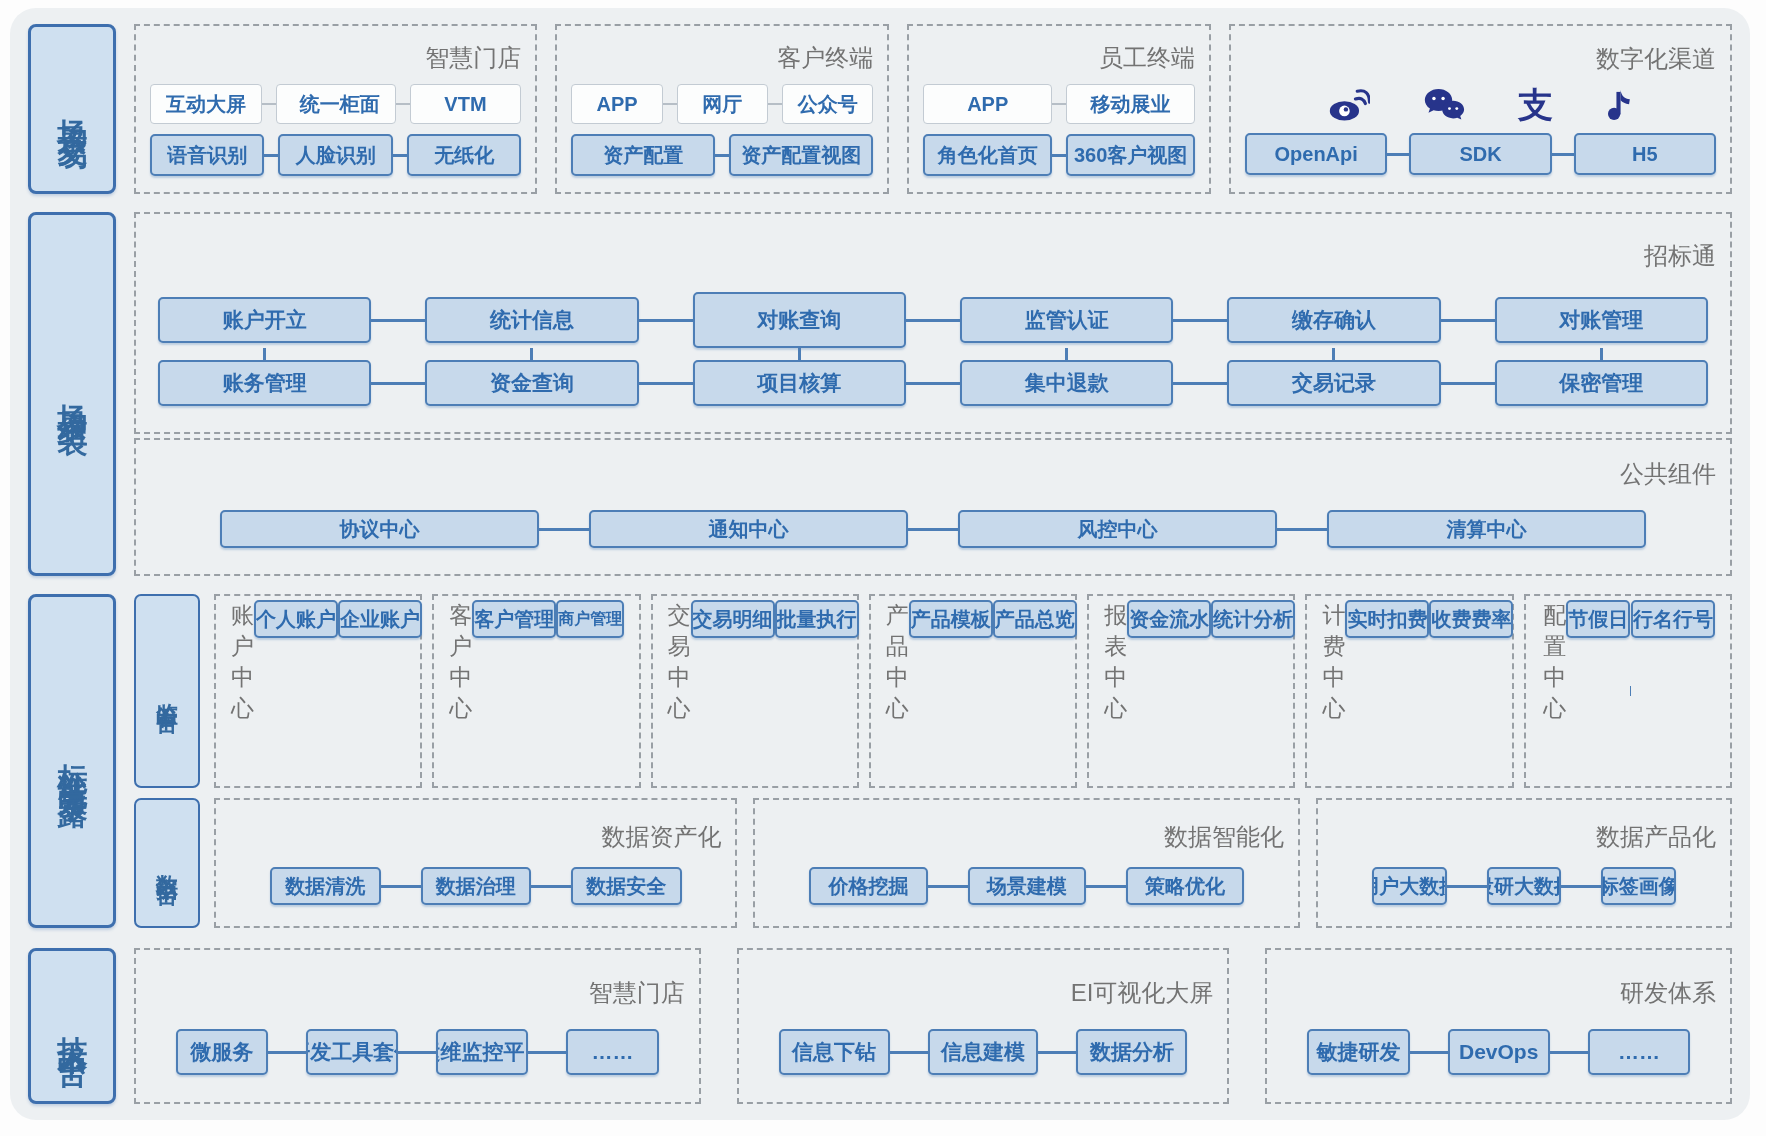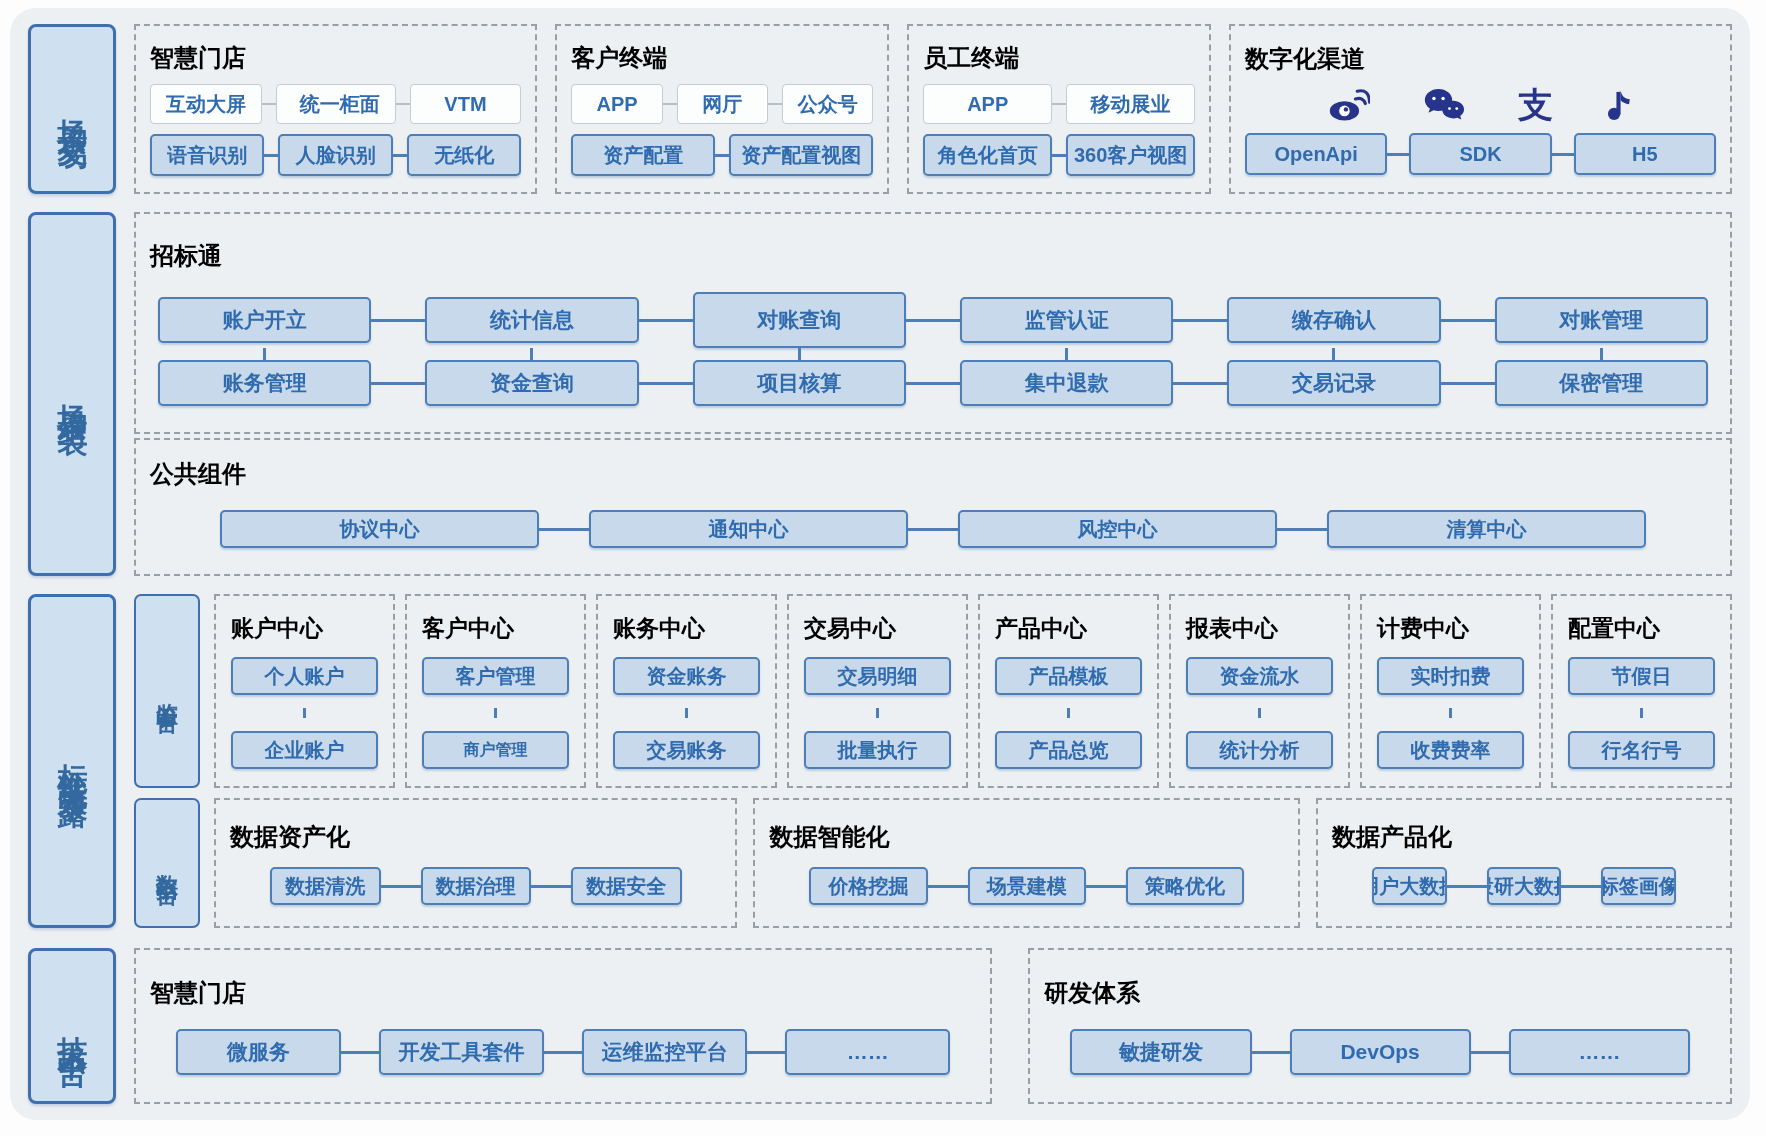--- a/index.html
+++ b/index.html
@@ -12,41 +12,41 @@
   .band3{height:334px;margin-top:18px;}
   .band4{height:156px;margin-top:20px;}
   .vlabel{flex:0 0 82px;background:#cfe0f0;border:3px solid #3e6fae;border-radius:8px;
           display:flex;align-items:center;justify-content:center;
           writing-mode:vertical-rl;text-orientation:upright;letter-spacing:7px;
           font-size:30px;font-weight:700;color:#33699f;box-shadow:0 2px 3px rgba(62,111,174,.25);}
   .bcontent{flex:1;margin-left:18px;min-width:0;display:flex;}
   .colc{flex-direction:column;}
   .dash-panel{border:2px dashed #999fa5;display:flex;flex-direction:column;
               justify-content:space-evenly;padding:6px 14px;box-sizing:border-box;min-width:0;background:transparent;}
-  .ptitle{text-align:left;color:#000000;font-size:24px;font-weight:700;}
+  .ptitle{text-align:right;color:#737373;font-size:24px;font-weight:400;}
   .boxrow{display:flex;align-items:center;}
   .box{display:flex;align-items:center;justify-content:center;font-weight:700;color:#2f6bae;
        box-sizing:border-box;white-space:nowrap;overflow:hidden;flex:1 1 0;}
   .blue{background:#c7d9eb;border:2px solid #4d7eb6;border-radius:5px;box-shadow:0 2px 2px rgba(77,126,182,.3);}
   .white{background:#fcfdfd;border:1px solid #c3cbd3;border-radius:4px;}
   .hconn{height:3px;background:#4d7eb6;}
   .hconn.gray{height:2px;background:#b6bec6;}
   .vconn{width:3px;background:#4d7eb6;}
   .vrow{display:flex;}
   .vslot{flex:1 1 0;display:flex;justify-content:center;}
   .brandicons{display:flex;justify-content:space-evenly;align-items:center;color:#27348b;padding:0 30px;}
   .brandicons .icn{display:flex;align-items:center;justify-content:center;height:36px;}
   .zhi{font-size:35px;font-weight:800;color:#27348b;line-height:1;}
   .subband{display:flex;min-height:0;}
   .mini-label{flex:0 0 62px;background:#cfe0f0;border:2.5px solid #3e6fae;border-radius:7px;
           display:flex;align-items:center;justify-content:center;writing-mode:vertical-rl;text-orientation:upright;
           letter-spacing:3px;font-size:22px;font-weight:700;color:#33699f;}
   .subcontent{flex:1;margin-left:14px;display:flex;min-width:0;}
   .centers{gap:10px;}
-  .center-panel{flex:1 1 0;border:2px dashed #999fa5;display:flex;flex-direction:column;
+  .center-panel{flex:1 1 0;border:2px dashed #999fa5;display:flex;flex-direction:row;
                 justify-content:space-evenly;align-items:stretch;padding:4px 15px;box-sizing:border-box;min-width:0;}
   .center-panel .ptitle{font-size:23px;}
   .center-panel .box{flex:none;}
   .center-panel .vconn{align-self:center;}
 </style>
 </head>
 <body>
 
 <div class="canvas">
   <div class="panel">
@@ -231,26 +231,20 @@
                 <div class="vconn" style="height: 10px;"></div>
                 <div class="box blue" style="height: 38px; font-size: 20px;">企业账户</div>
               </div>
               <div class="center-panel">
                 <div class="ptitle">客户中心</div>
                 <div class="box blue" style="height: 38px; font-size: 20px;">客户管理</div>
                 <div class="vconn" style="height: 10px;"></div>
                 <div class="box blue" style="height: 38px; font-size: 16px;">商户管理</div>
               </div>
               <div class="center-panel">
-                <div class="ptitle">账务中心</div>
-                <div class="box blue" style="height: 38px; font-size: 20px;">资金账务</div>
-                <div class="vconn" style="height: 10px;"></div>
-                <div class="box blue" style="height: 38px; font-size: 20px;">交易账务</div>
-              </div>
-              <div class="center-panel">
                 <div class="ptitle">交易中心</div>
                 <div class="box blue" style="height: 38px; font-size: 20px;">交易明细</div>
                 <div class="vconn" style="height: 10px;"></div>
                 <div class="box blue" style="height: 38px; font-size: 20px;">批量执行</div>
               </div>
               <div class="center-panel">
                 <div class="ptitle">产品中心</div>
                 <div class="box blue" style="height: 38px; font-size: 20px;">产品模板</div>
                 <div class="vconn" style="height: 10px;"></div>
                 <div class="box blue" style="height: 38px; font-size: 20px;">产品总览</div>
@@ -321,20 +315,30 @@
             <div class="boxrow" style="padding: 0px 26px;">
               <div class="box blue" style="height: 46px; font-size: 21px;">微服务</div>
               <div class="hconn" style="flex: 0 0 38px;"></div>
               <div class="box blue" style="height: 46px; font-size: 21px;">开发工具套件</div>
               <div class="hconn" style="flex: 0 0 38px;"></div>
               <div class="box blue" style="height: 46px; font-size: 21px;">运维监控平台</div>
               <div class="hconn" style="flex: 0 0 38px;"></div>
               <div class="box blue" style="height: 46px; font-size: 21px;">……</div>
             </div>
           </div>
+          <div class="dash-panel" style="flex: 1.06 1 0px;">
+            <div class="ptitle">EI可视化大屏</div>
+            <div class="boxrow" style="padding: 0px 26px;">
+              <div class="box blue" style="height: 46px; font-size: 21px;">信息下钻</div>
+              <div class="hconn" style="flex: 0 0 38px;"></div>
+              <div class="box blue" style="height: 46px; font-size: 21px;">信息建模</div>
+              <div class="hconn" style="flex: 0 0 38px;"></div>
+              <div class="box blue" style="height: 46px; font-size: 21px;">数据分析</div>
+            </div>
+          </div>
           <div class="dash-panel" style="flex: 1 1 0px;">
             <div class="ptitle">研发体系</div>
             <div class="boxrow" style="padding: 0px 26px;">
               <div class="box blue" style="height: 46px; font-size: 21px;">敏捷研发</div>
               <div class="hconn" style="flex: 0 0 38px;"></div>
               <div class="box blue" style="height: 46px; font-size: 21px;">DevOps</div>
               <div class="hconn" style="flex: 0 0 38px;"></div>
               <div class="box blue" style="height: 46px; font-size: 21px;">……</div>
             </div>
           </div>

